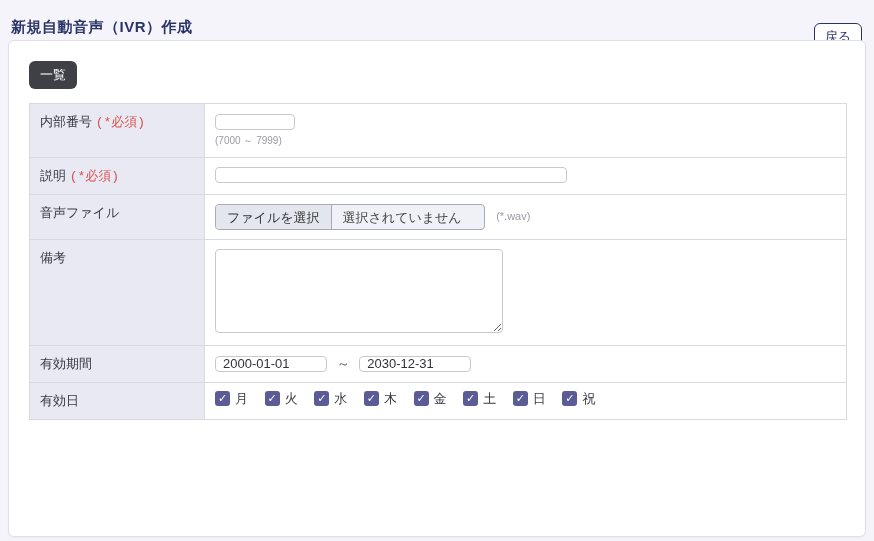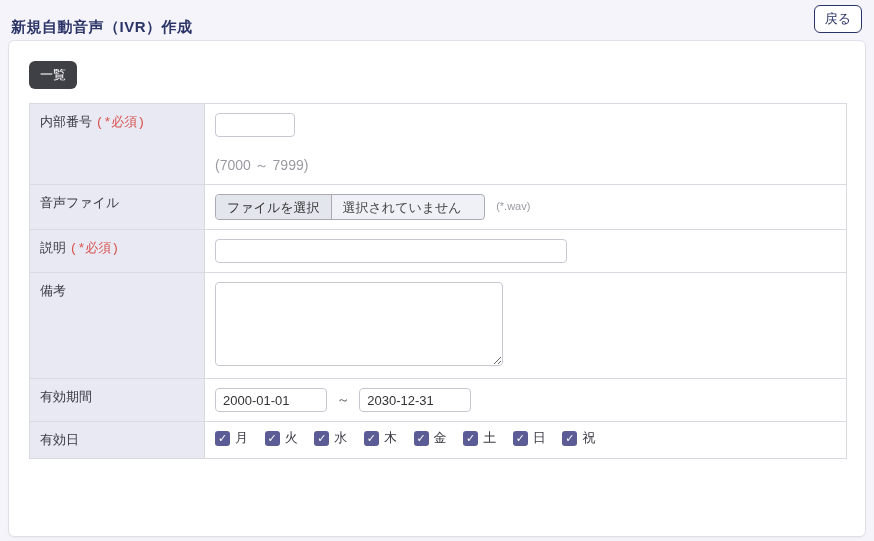--- a/index.html
+++ b/index.html
@@ -11,21 +11,21 @@
     position: relative;
   }
 
   
   .page-title {
     position: absolute; left: 11px; top: 18px;
     font-size: 15px; font-weight: bold; color: #2b3467;
     letter-spacing: 0.5px;
   }
   .back-btn {
-    position: absolute; right: 12px; top: 5px;
+    position: absolute; right: 12px; top: 23px;
     background: #ffffff; border: 1px solid #2b3467; border-radius: 6px;
     color: #2b3467; font-size: 13px; padding: 4px 10px; cursor: pointer;
     font-family: inherit;
   }
 
   
   .card {
     position: absolute; left: 8px; top: 40px; width: 858px; height: 497px;
     background: #ffffff; border: 1px solid #e0e0e8; border-radius: 6px;
     box-shadow: 0 1px 2px rgba(0,0,0,0.04);
@@ -41,25 +41,25 @@
     margin: 14px 0 0 20px; width: 818px;
     border-collapse: collapse; font-size: 13px;
   }
   table.form td {
     border: 1px solid #d9d9e0; vertical-align: top; padding: 9px 10px;
   }
   td.lbl {
     width: 175px; background: #e9e9f4; color: #3a3a44; padding-left: 12px;
   }
   .req { color: #d9534f; font-family: Liberation Mono, monospace; }
-  .hint { font-size: 14px; color: #9a9aa2; margin-top: 20px; }
+  .hint { font-size: 10px; color: #9a9aa2; margin-top: 4px; }
   .inline-hint { font-size: 11px; color: #9a9aa2; margin-left: 8px; }
 
   input[type="text"] {
-    border: 1px solid #c8c8d2; border-radius: 4px; height: 24px;
+    border: 1px solid #c8c8d2; border-radius: 4px; height: 16px;
     padding: 2px 7px; font-size: 13px; color: #333; font-family: inherit;
     background: #fff; outline: none; vertical-align: middle;
   }
   .w-small { width: 80px; }
   .w-wide  { width: 352px; }
   .w-date  { width: 112px; }
   .w-time  { width: 58px; }
 
   textarea.note {
     width: 288px; height: 84px; border: 1px solid #c8c8d2; border-radius: 4px;
@@ -112,41 +112,41 @@
         <span class="req">(*必須)</span>
       </td>
       <td>
         <input type="text" class="w-small" value="" style="">
         <div class="hint">(7000 ～ 7999)</div>
       </td>
     </tr>
 
     <tr>
       <td class="lbl">
+        <span>説明</span>
+        <span class="req">(*必須)</span>
+      </td>
+      <td>
+        <input type="text" class="w-wide" value="" style="">
+      </td>
+    </tr>
+
+    <tr>
+      <td class="lbl">
         <span>音声ファイル</span>
       </td>
       <td>
         <span class="file-ctl">
           <span class="file-btn">ファイルを選択</span>
           <span class="file-status">選択されていません</span>
         </span>
         <span class="inline-hint">(*.wav)</span>
       </td>
     </tr>
 
-    <tr>
-      <td class="lbl">
-        <span>説明</span>
-        <span class="req">(*必須)</span>
-      </td>
-      <td>
-        <input type="text" class="w-wide" value="" style="">
-      </td>
-    </tr>
-
 
     <tr>
       <td class="lbl">
         <span>備考</span>
       </td>
       <td>
         <textarea class="note" style=""></textarea>
       </td>
     </tr>
 

